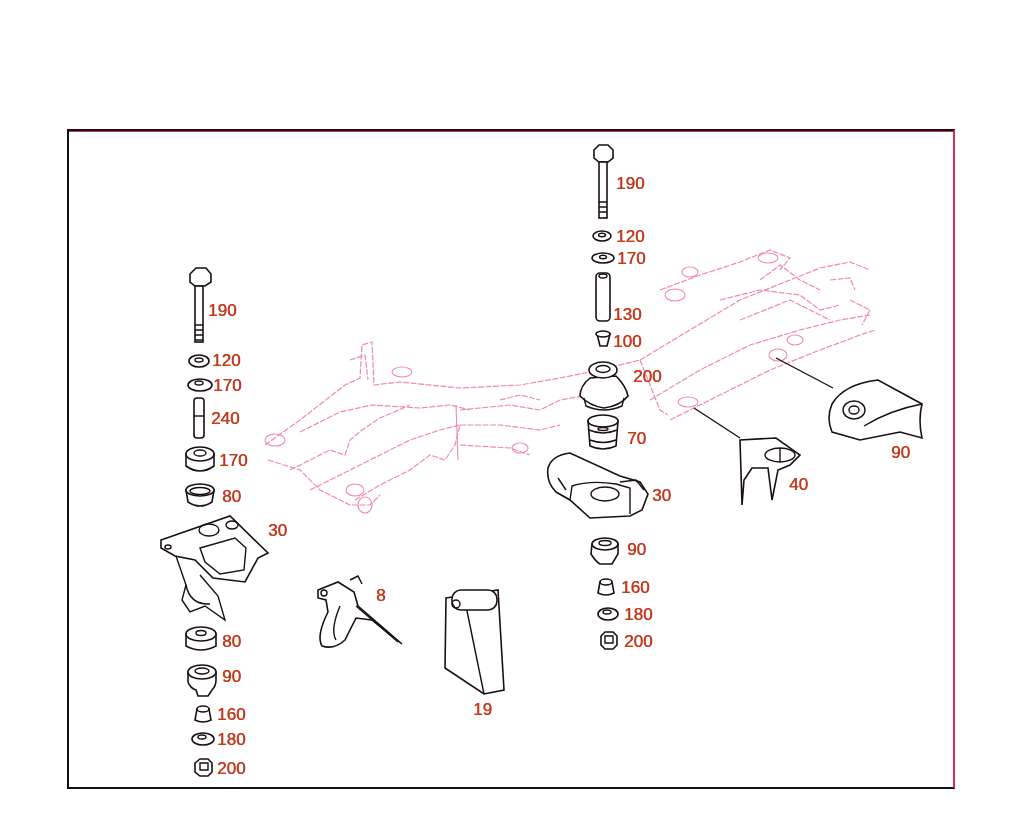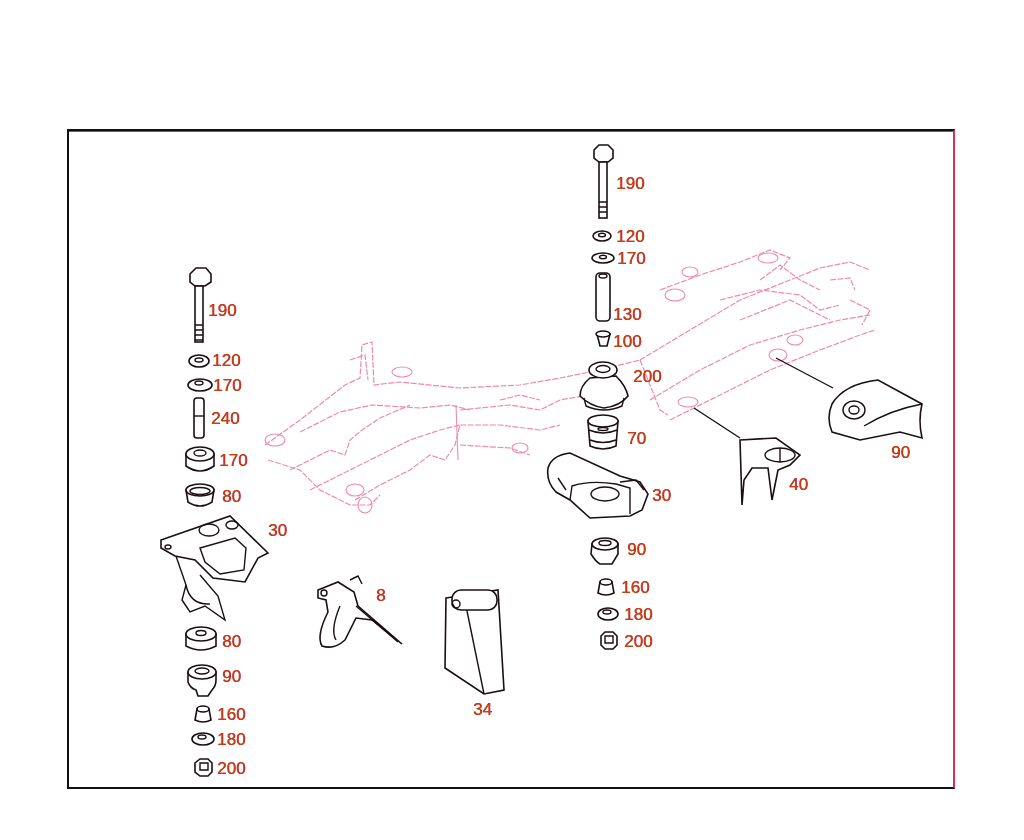--- a/index.html
+++ b/index.html
@@ -244,15 +244,15 @@
 <span class="lbl" style="left:613px;top:333px">100</span>
 <span class="lbl" style="left:633px;top:368px">200</span>
 <span class="lbl" style="left:627px;top:430px">70</span>
 <span class="lbl" style="left:652px;top:487px">30</span>
 <span class="lbl" style="left:627px;top:541px">90</span>
 <span class="lbl" style="left:621px;top:579px">160</span>
 <span class="lbl" style="left:624px;top:606px">180</span>
 <span class="lbl" style="left:624px;top:633px">200</span>
 
 <span class="lbl" style="left:376px;top:587px">8</span>
-<span class="lbl" style="left:473px;top:701px">34</span>
+<span class="lbl" style="left:473px;top:701px">19</span>
 <span class="lbl" style="left:789px;top:476px">40</span>
 <span class="lbl" style="left:891px;top:444px">90</span>
 
 </body></html>

